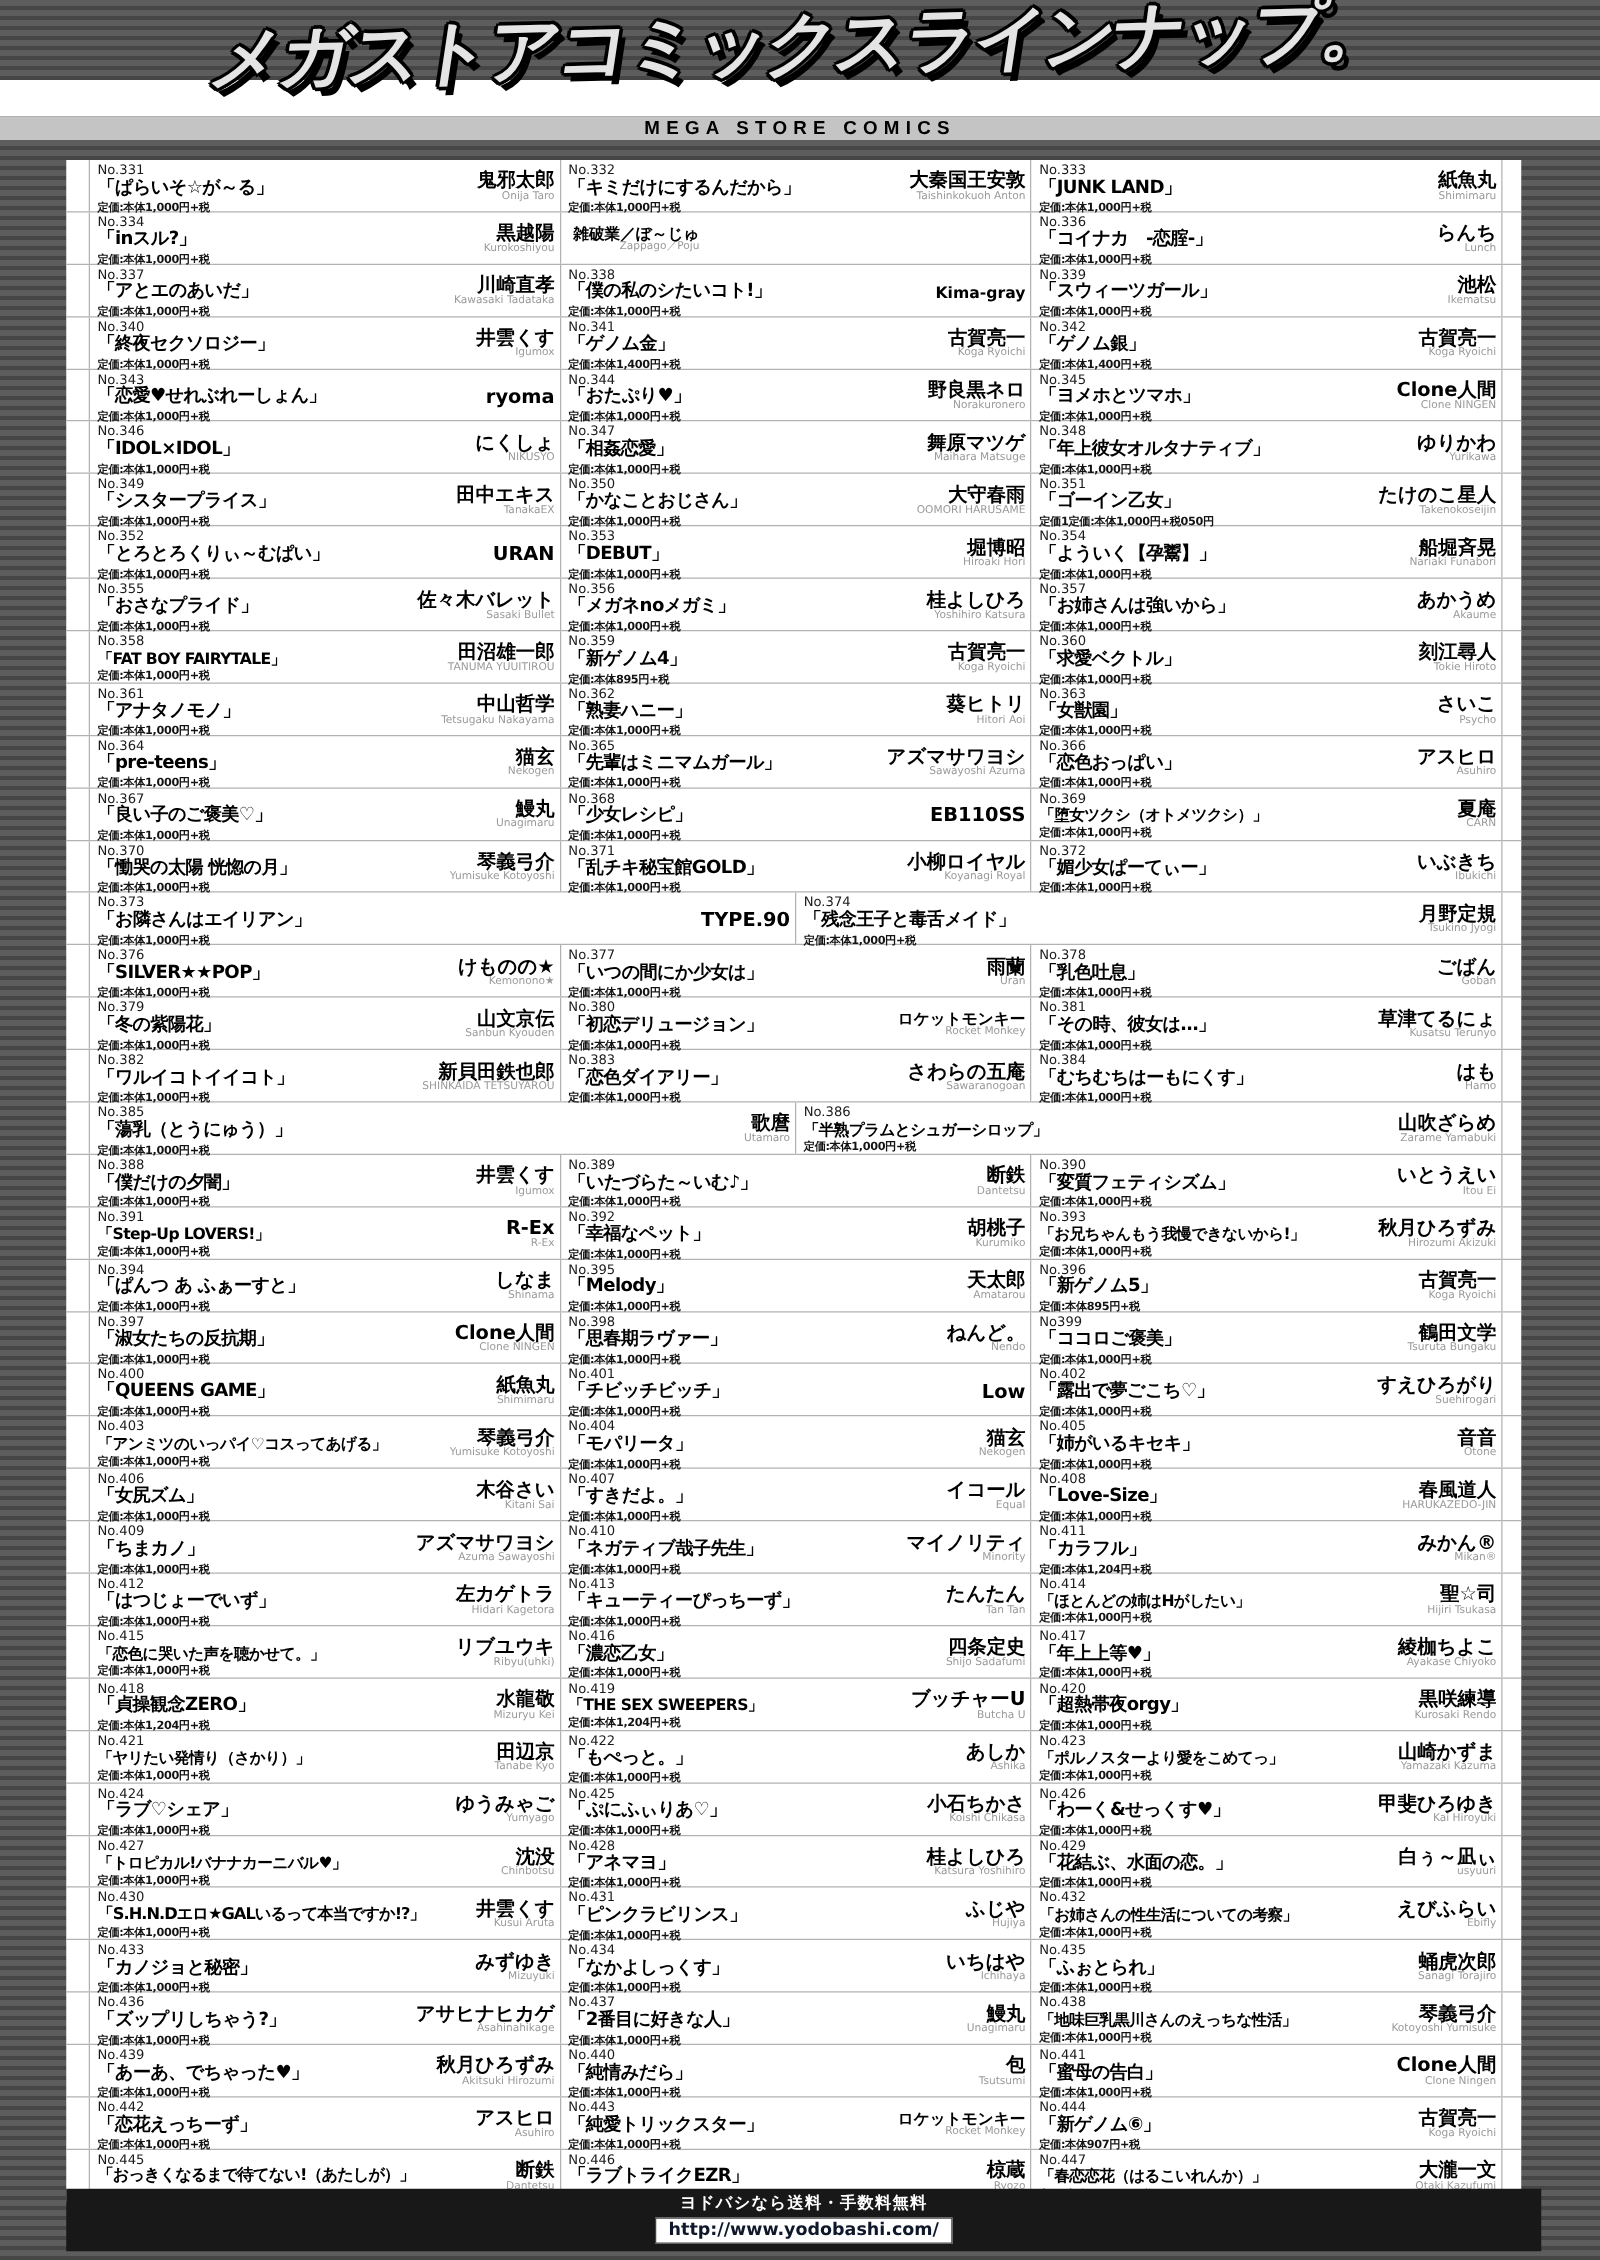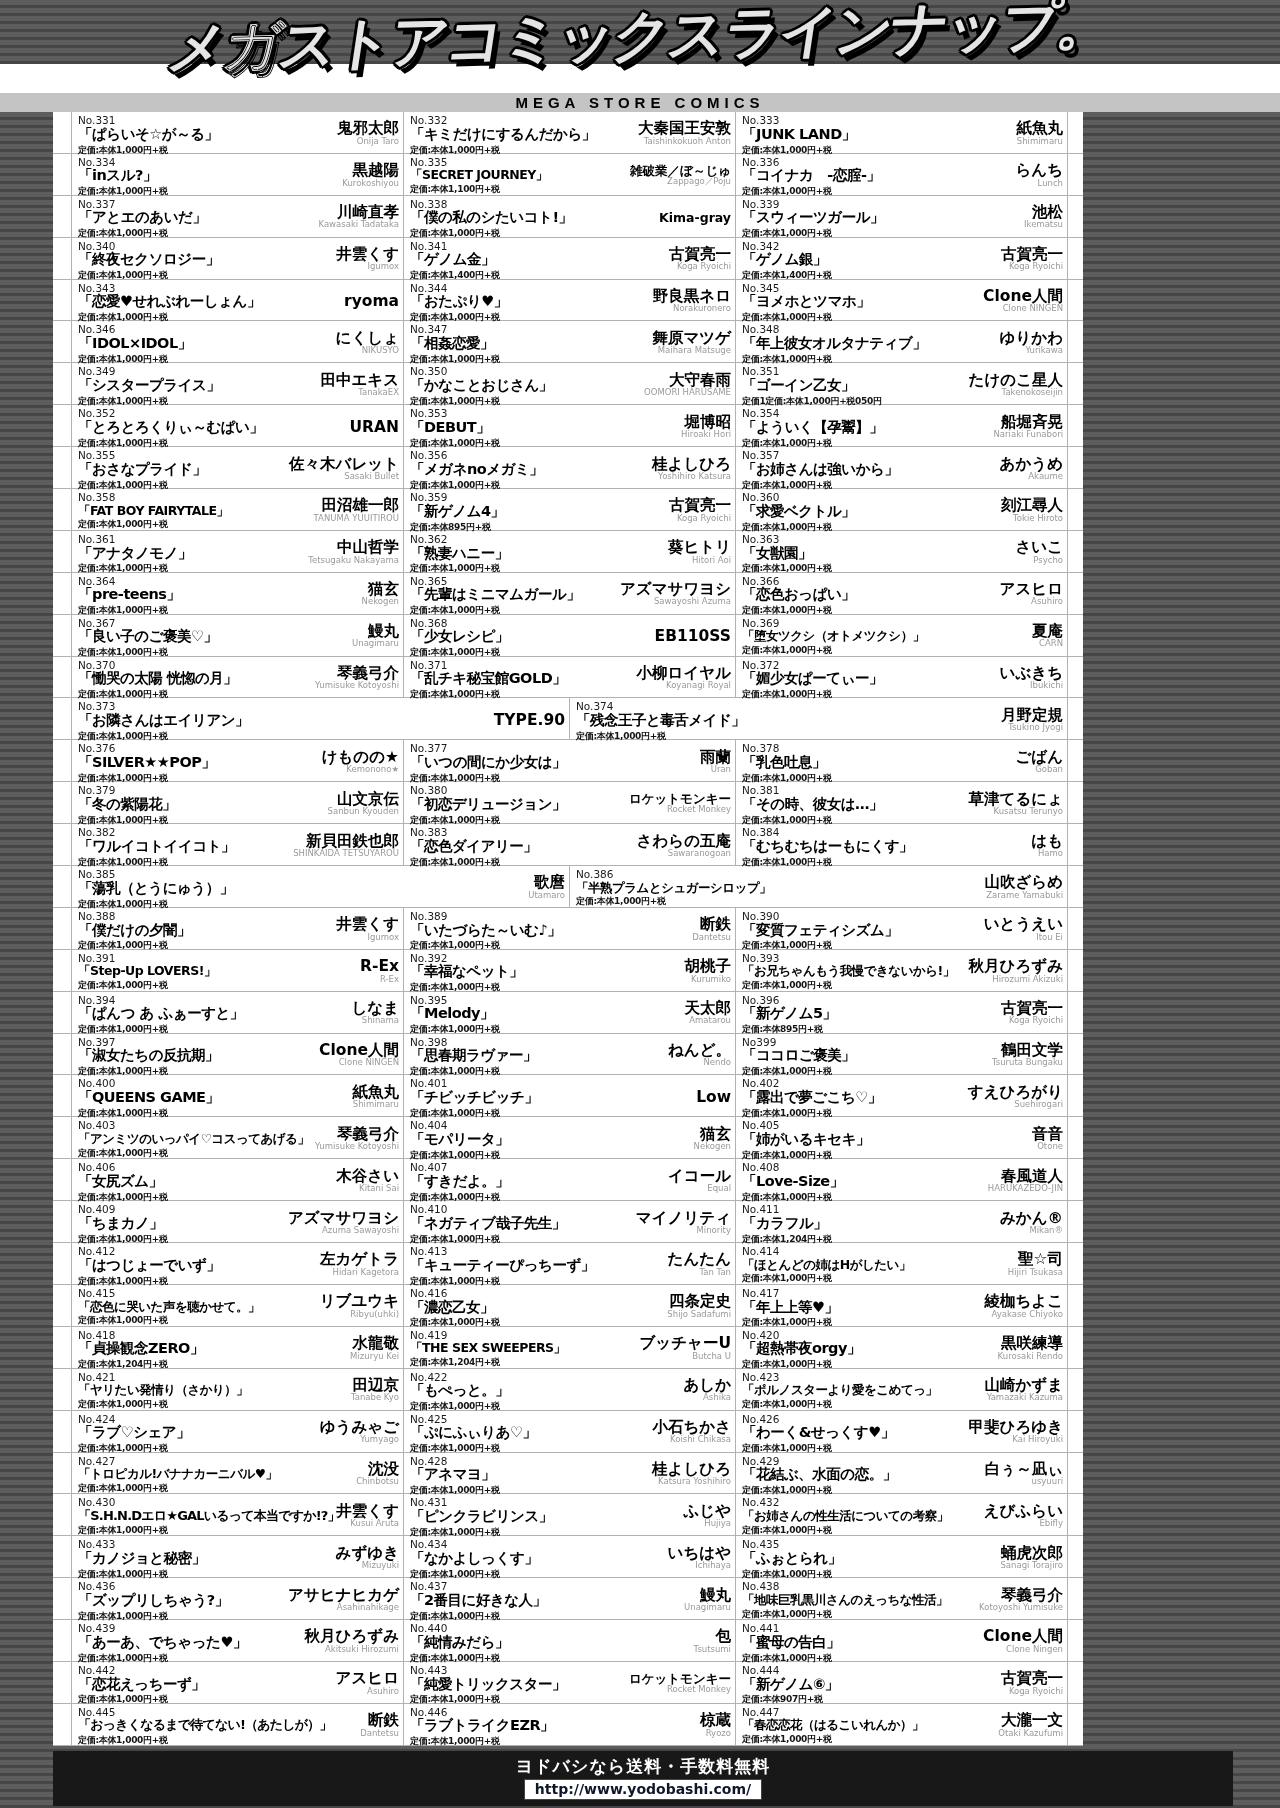--- a/index.html
+++ b/index.html
@@ -14,39 +14,39 @@
     transform:skewX(-10deg) rotate(-1.5deg);
     text-shadow:-2px -2px 0 #000,2px -2px 0 #000,-2px 2px 0 #000,2px 2px 0 #000,
                 -3px 0 0 #000,3px 0 0 #000,0 3px 0 #000,0 -3px 0 #000,6px 7px 0 #000;
   }
   .white-band{position:absolute;top:64px;height:29px;left:0;right:0;background:#ffffff;z-index:1}
   .banner{
     position:absolute;top:93px;height:19px;left:0;right:0;z-index:1;
     background:#c4c4c4;color:#000000;font-weight:bold;text-align:center;
     font-size:15px;letter-spacing:5px;line-height:19px;font-family:"Liberation Sans",sans-serif;
   }
-  .catalog{position:absolute;top:112px;left:53px;width:1030px;background:#ffffff;z-index:2}
+  .catalog{position:absolute;top:128px;left:53px;width:1164px;background:#ffffff;z-index:2}
   .trow{display:flex;height:41.9px;border-bottom:1px solid #b2b2b2;box-sizing:border-box}
   .gutL{width:19px;border-right:1px solid #b2b2b2;box-sizing:border-box}
   .gutR{width:16px;border-left:1px solid #b2b2b2;box-sizing:border-box}
   .cell{flex:1;display:flex;min-width:0;padding:2px 4px 0 6px;box-sizing:border-box}
   .cell + .cell{border-left:1px solid #b2b2b2}
   .cmain{flex:1 1 auto;min-width:0}
   .no{font-size:10.5px;color:#1a1a1a;line-height:1.2}
   .title{font-weight:bold;font-size:14.5px;line-height:1.1;white-space:nowrap;letter-spacing:-0.5px;color:#000}
   .title.long{font-size:12.5px}
   .title.xlong{font-size:13px;letter-spacing:-0.8px}
   .price{font-size:9px;font-weight:bold;color:#141414;margin-top:1px;letter-spacing:-0.3px;white-space:nowrap}
   .cauthor{flex:0 0 auto;text-align:right;display:flex;flex-direction:column;justify-content:center;padding-left:4px;max-width:165px}
   .aname{font-size:15.5px;font-weight:bold;color:#000;line-height:1.05;white-space:nowrap}
   .aname.small{font-size:12.5px}
   .aroman{font-size:8.5px;color:#9a9a9a;line-height:1.15;white-space:nowrap}
   .footer{position:absolute;top:1751px;left:53px;width:1180px;display:flex;gap:14px;z-index:2}
   .fbox{flex:1;background:#181818;color:#fff;text-align:center;padding:4px 6px 6px}
-  .flabel{font-size:17px;font-weight:bold;letter-spacing:1px;line-height:1.3}
+  .flabel{font-size:13px;font-weight:bold;letter-spacing:1px;line-height:1.3}
   .fvalue{background:#fff;color:#0f172a;font-weight:bold;font-size:14px;margin-top:2px;padding:0 10px;display:inline-block;line-height:19px;border:1px solid #444}
 </style>
 </head>
 <body>
 
 <div class="logo">メガストアコミックスラインナップ。</div>
 <div class="white-band"></div>
 <div class="banner">MEGA STORE COMICS</div>
 
 <div class="catalog" id="catalog">
@@ -94,25 +94,20 @@
           <div class="no">No.334</div>
           <div class="title">「inスル?」</div>
           <div class="price">定価:本体1,000円+税</div>
         </div>
         <div class="cauthor">
           <div class="aname">黒越陽</div>
           <div class="aroman">Kurokoshiyou</div>
         </div>
       </div>
       <div class="cell">
-        <div class="cmain">
-          <div class="no">No.335</div>
-          <div class="title long">「SECRET JOURNEY」</div>
-          <div class="price">定価:本体1,100円+税</div>
-        </div>
         <div class="cauthor">
           <div class="aname small">雑破業／ぼ～じゅ</div>
           <div class="aroman">Zappago／Poju</div>
         </div>
       </div>
       <div class="cell">
         <div class="cmain">
           <div class="no">No.336</div>
           <div class="title">「コイナカ　-恋腟-」</div>
           <div class="price">定価:本体1,000円+税</div>

